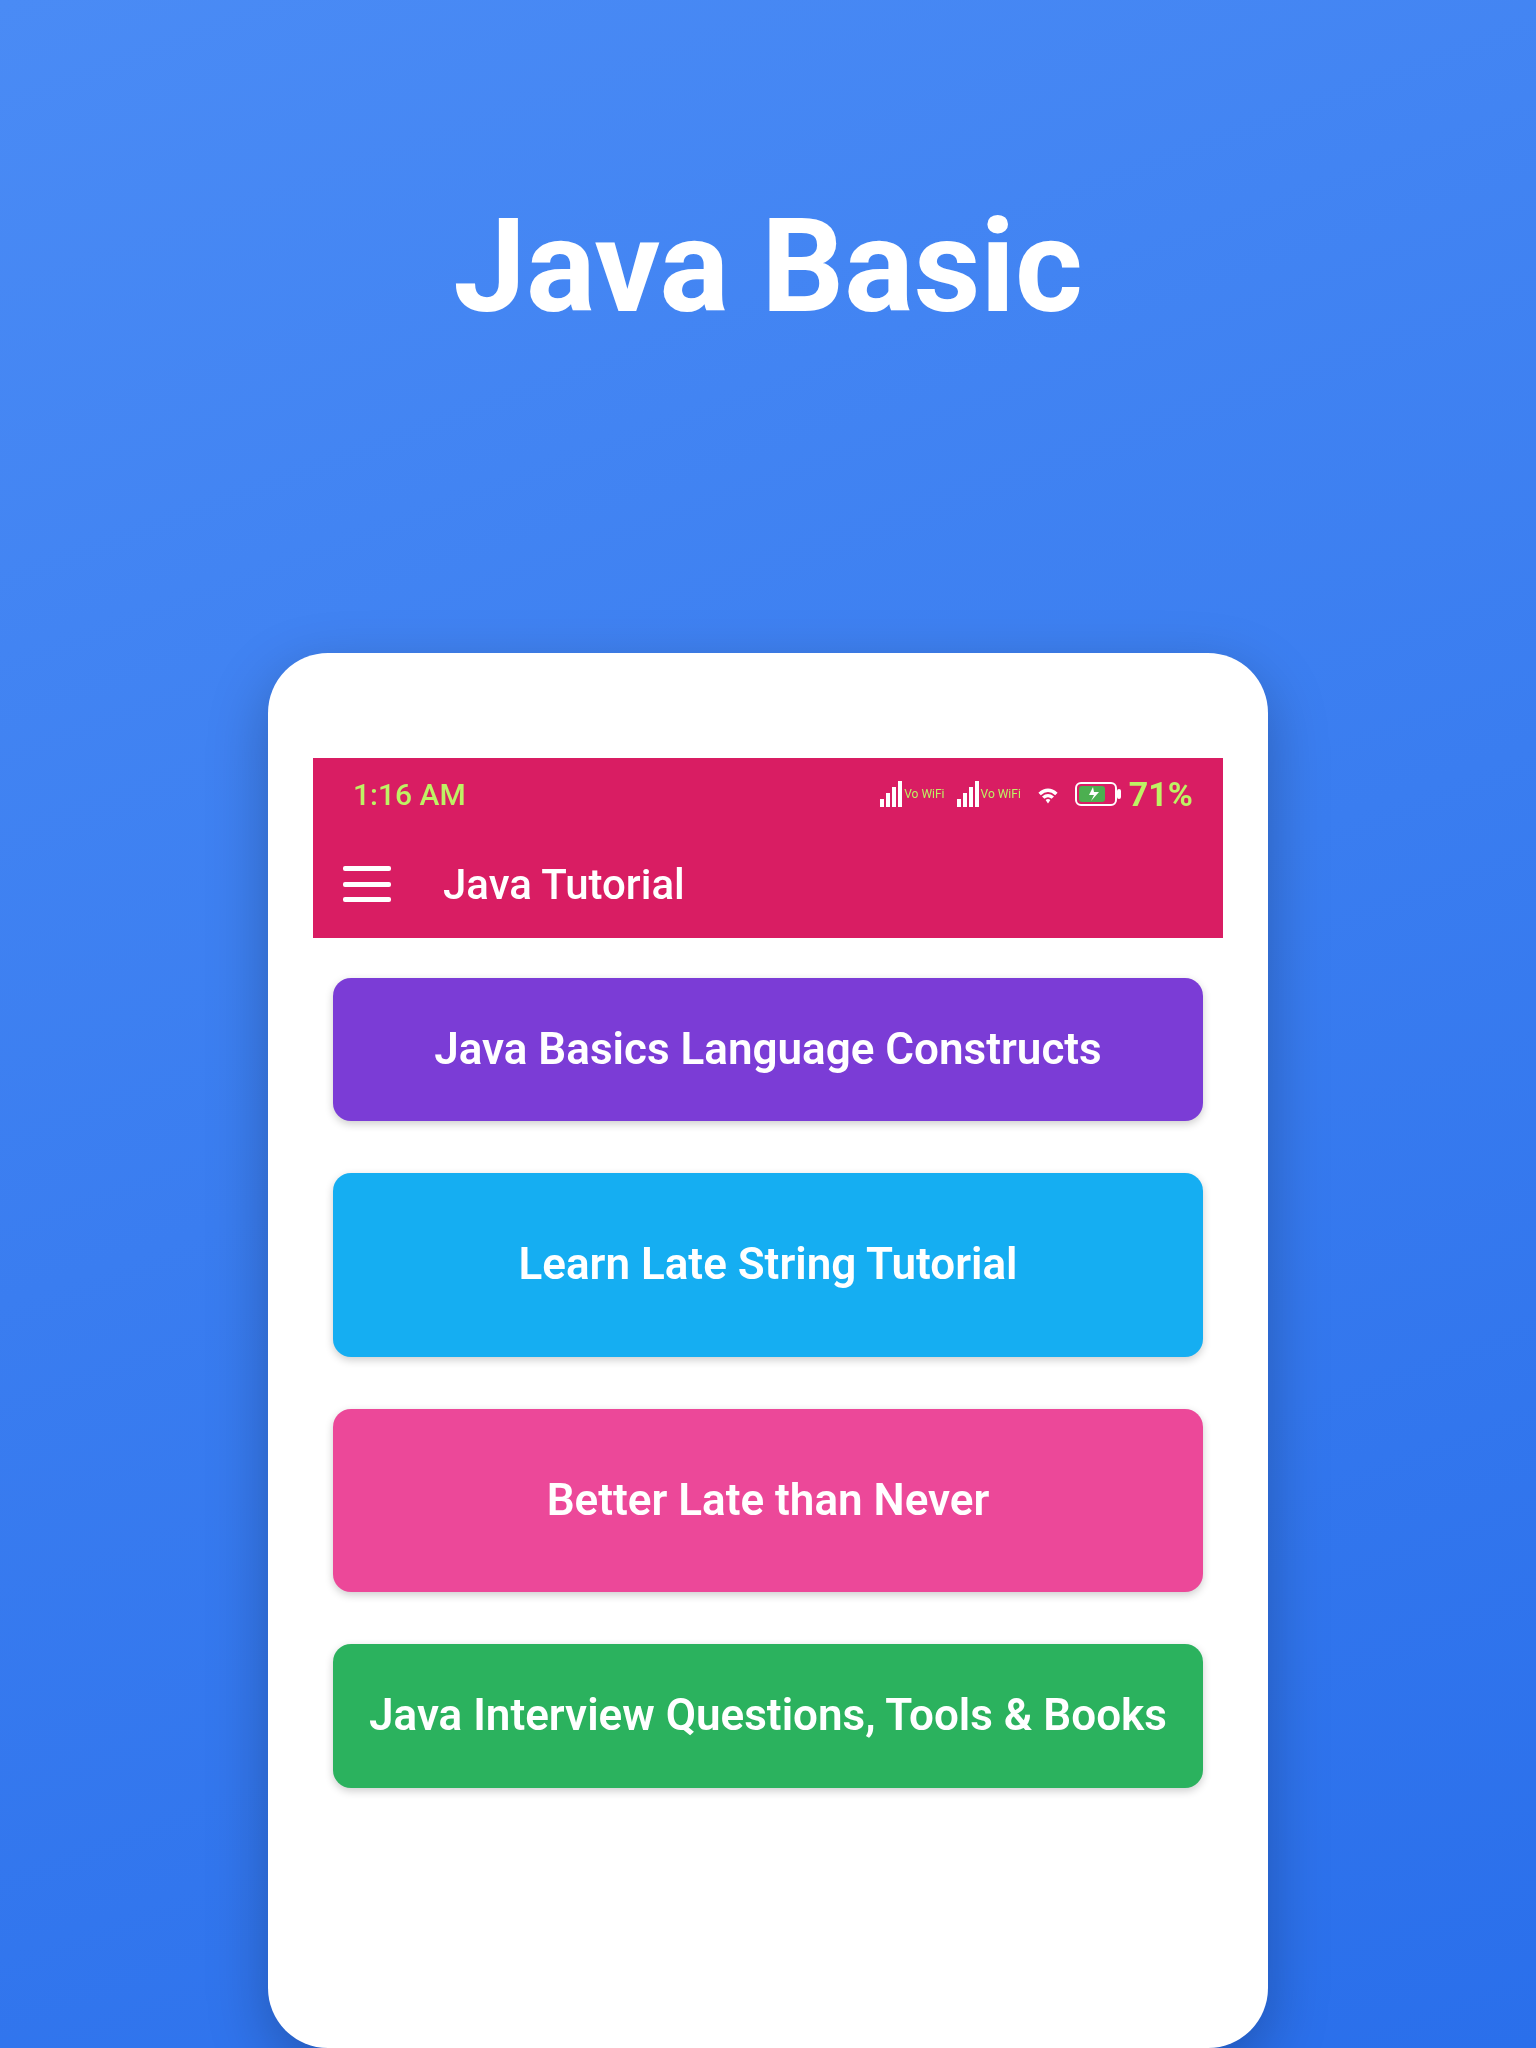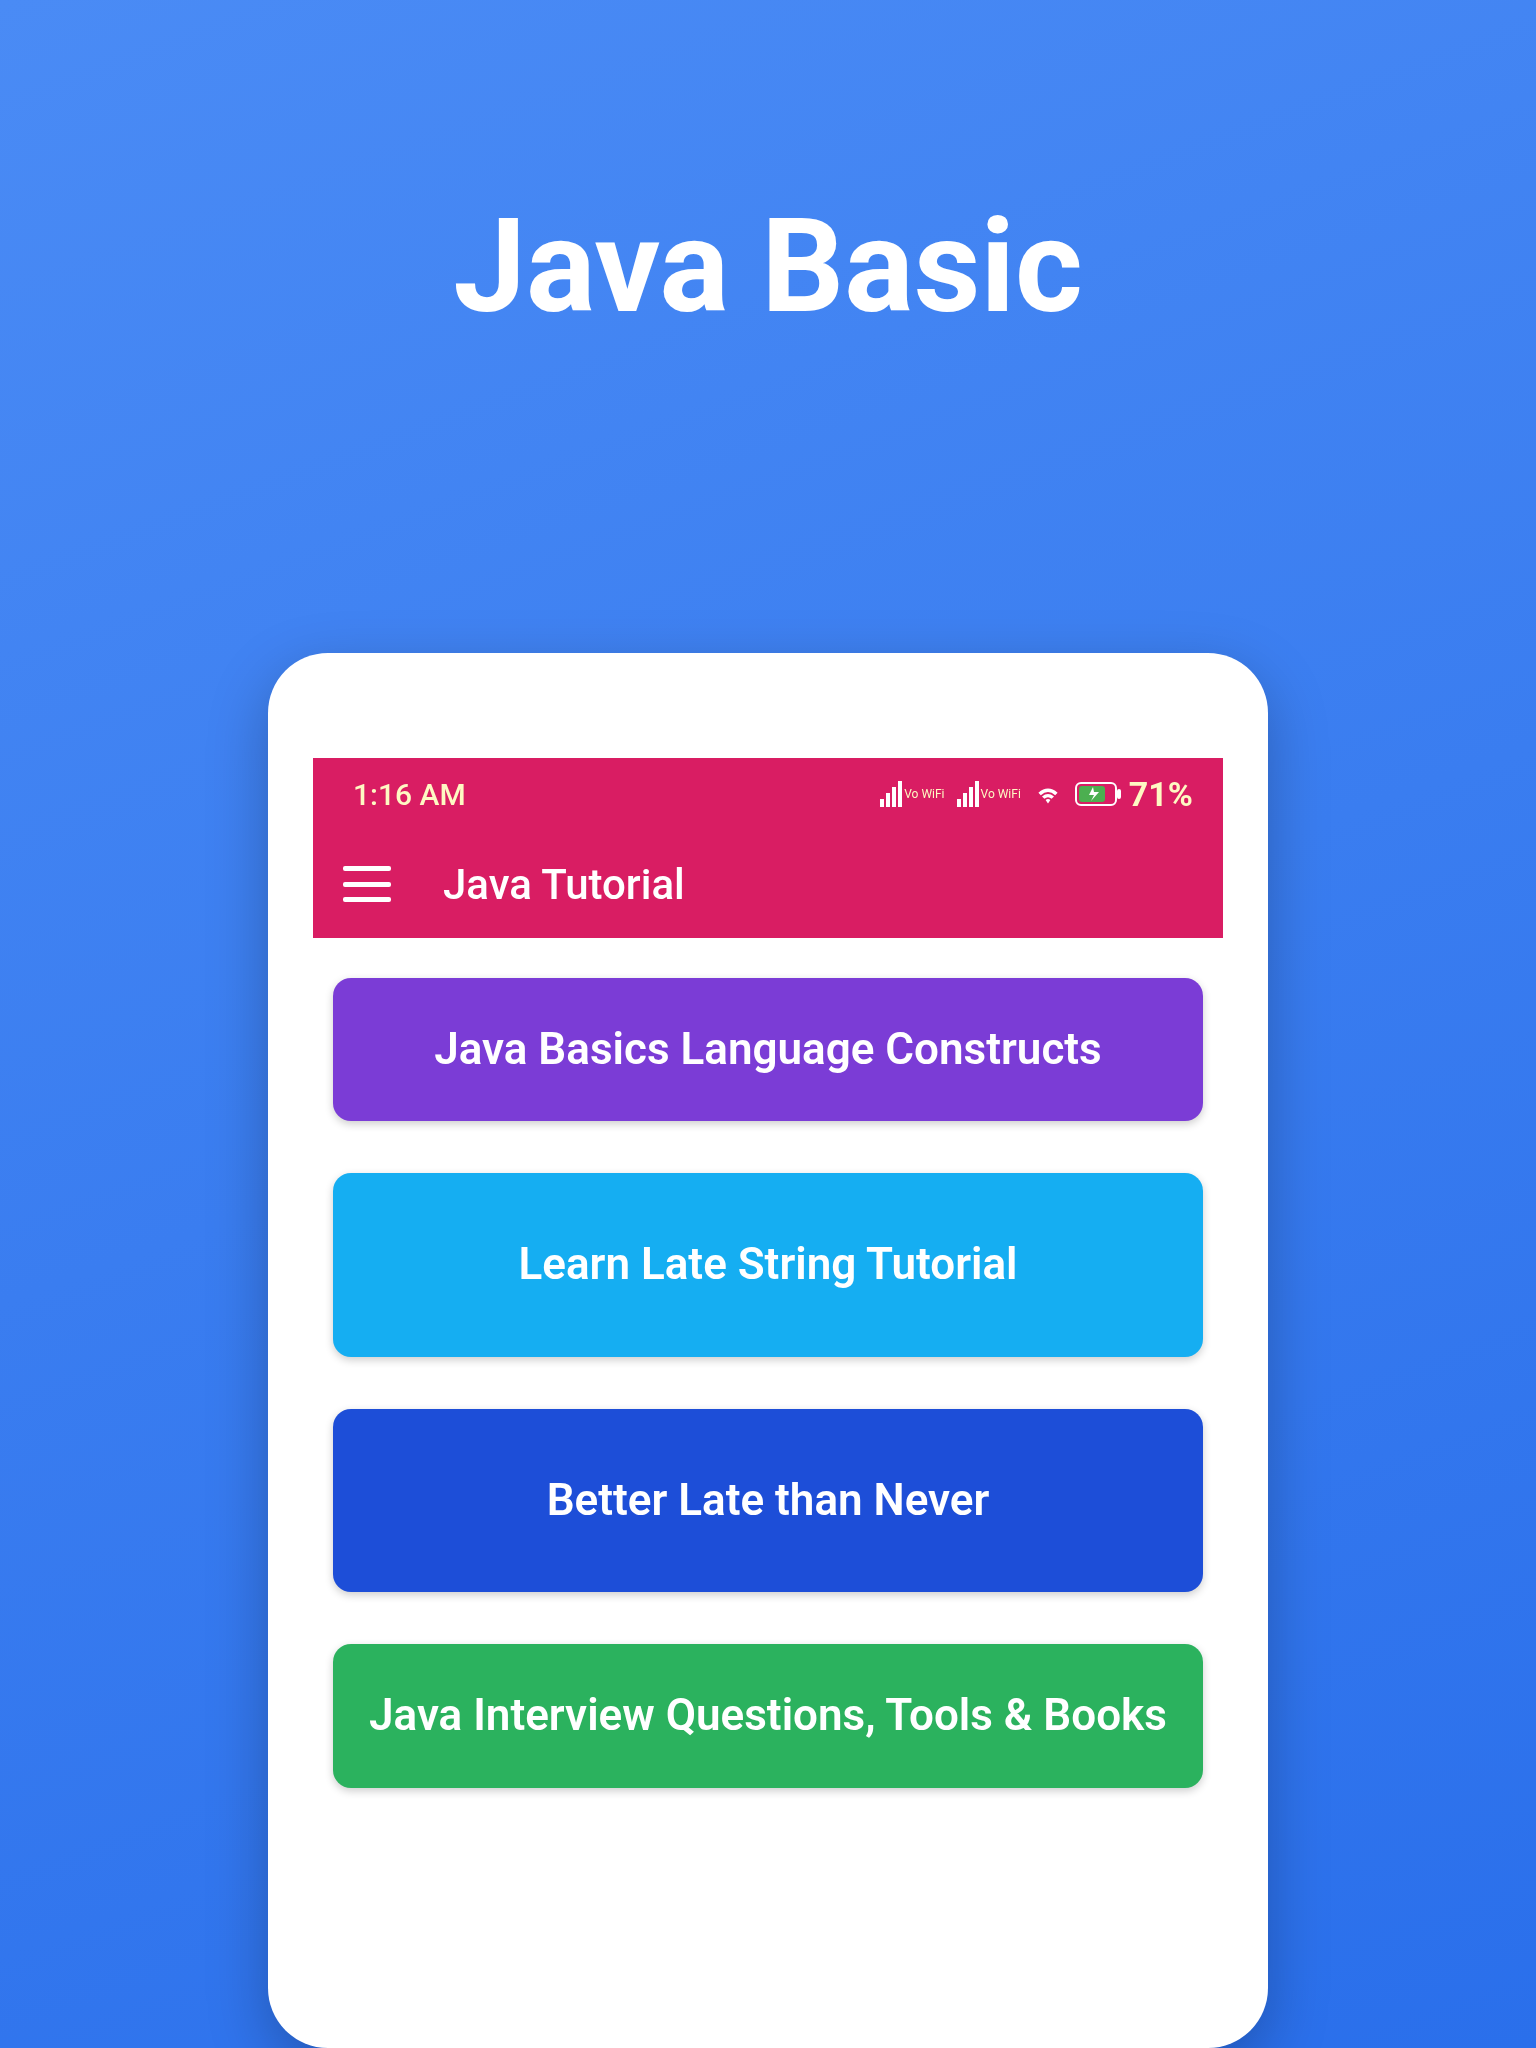--- a/index.html
+++ b/index.html
@@ -38,21 +38,21 @@
       flex: 1;
     }
     
     .status-bar {
       background: #d91d63;
       height: 72px;
       display: flex;
       align-items: center;
       justify-content: space-between;
       padding: 0 30px 0 40px;
-      color: #fef9c3;
+      color: #bef264;
     }
     
     .status-time {
       font-size: 30px;
       font-weight: 500;
     }
     
     .status-icons {
       display: flex;
       align-items: center;
@@ -140,21 +140,21 @@
     .menu-purple {
       background: #7b3cd6;
     }
     
     .menu-blue {
       background: #15aef2;
       padding: 62px 30px;
     }
     
     .menu-yellow {
-      background: #1d4ed8;
+      background: #ec4899;
       padding: 62px 30px;
     }
     
     .menu-green {
       background: #2bb25e;
     }
   </style>
 </head>
 <body>
 

